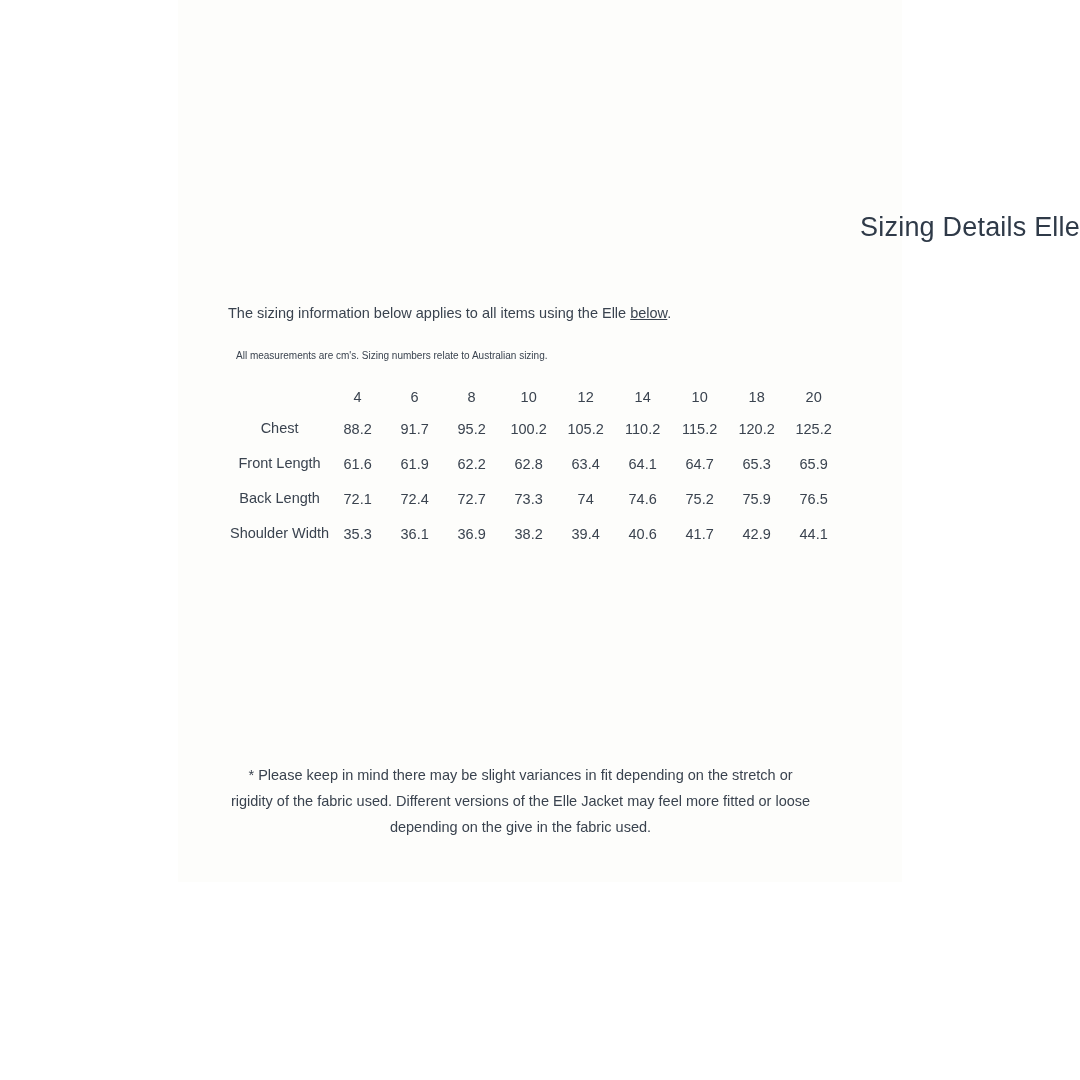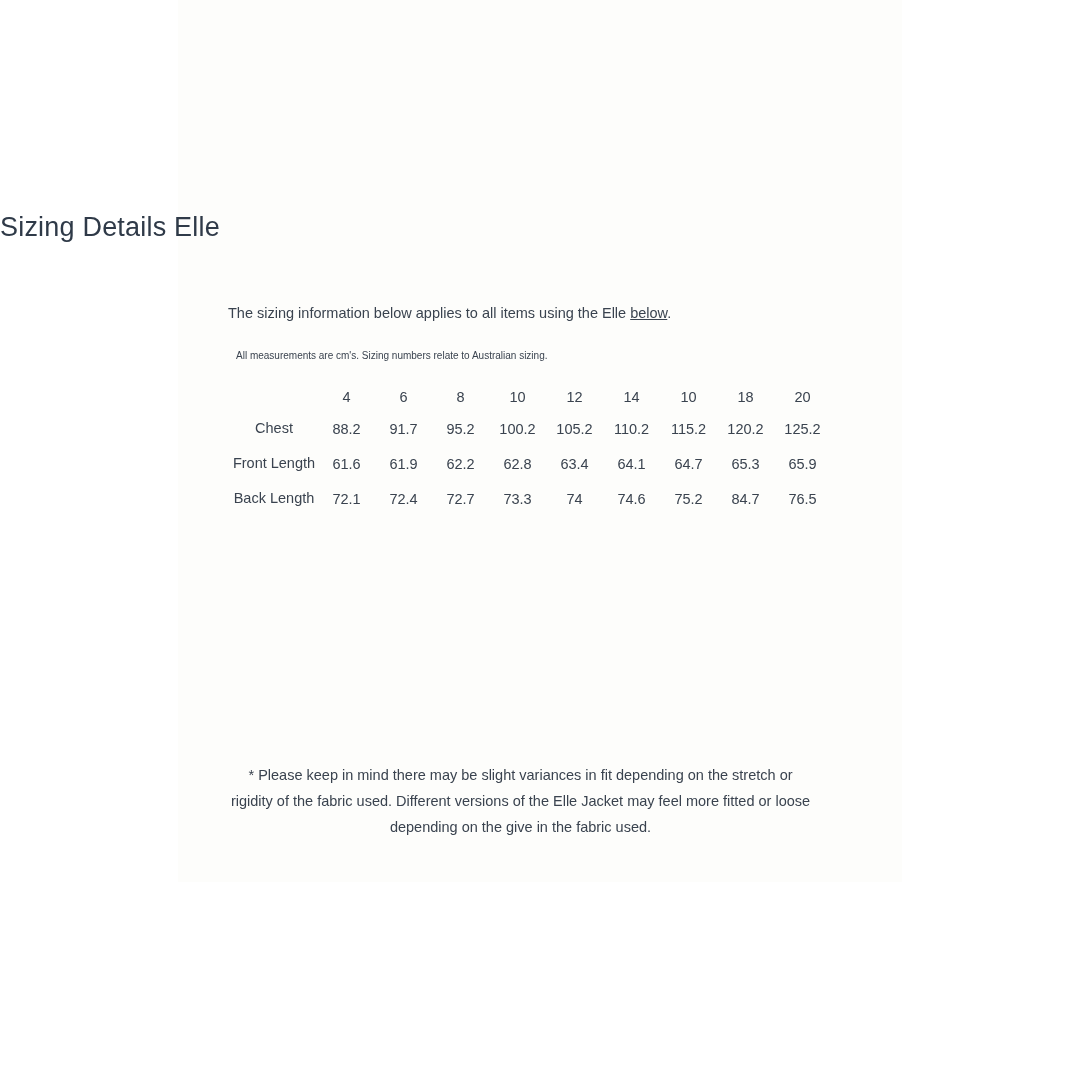--- a/index.html
+++ b/index.html
@@ -33,21 +33,21 @@
     position: absolute;
     left: 0;
     top: 0;
     width: 1080px;
   }
   .title {
     position: absolute;
     left: 0;
     top: 212px;
     width: 1080px;
-    text-align: left;
+    text-align: right;
     font-size: 27px;
     font-weight: 400;
     color: #2f3a48;
     letter-spacing: 0.2px;
   }
   .intro {
     position: absolute;
     left: 228px;
     top: 303px;
     width: 660px;
@@ -165,22 +165,34 @@
         </tr>
         <tr>
           <td class="rowhead">Back Length</td>
           <td>72.1</td>
           <td>72.4</td>
           <td>72.7</td>
           <td>73.3</td>
           <td>74</td>
           <td>74.6</td>
           <td>75.2</td>
-          <td>84.7</td>
+          <td>75.9</td>
           <td>76.5</td>
+        </tr>
+        <tr>
+          <td class="rowhead">Shoulder Width</td>
+          <td>35.3</td>
+          <td>36.1</td>
+          <td>36.9</td>
+          <td>38.2</td>
+          <td>39.4</td>
+          <td>40.6</td>
+          <td>41.7</td>
+          <td>42.9</td>
+          <td>44.1</td>
         </tr>
       </tbody>
     </table>
 
     <div class="footnote">* Please keep in mind there may be slight variances in fit depending on the stretch or rigidity of the fabric used. Different versions of the Elle Jacket may feel more fitted or loose depending on the give in the fabric used.</div>
 
   </div>
 </div>
 
 </body></html>

